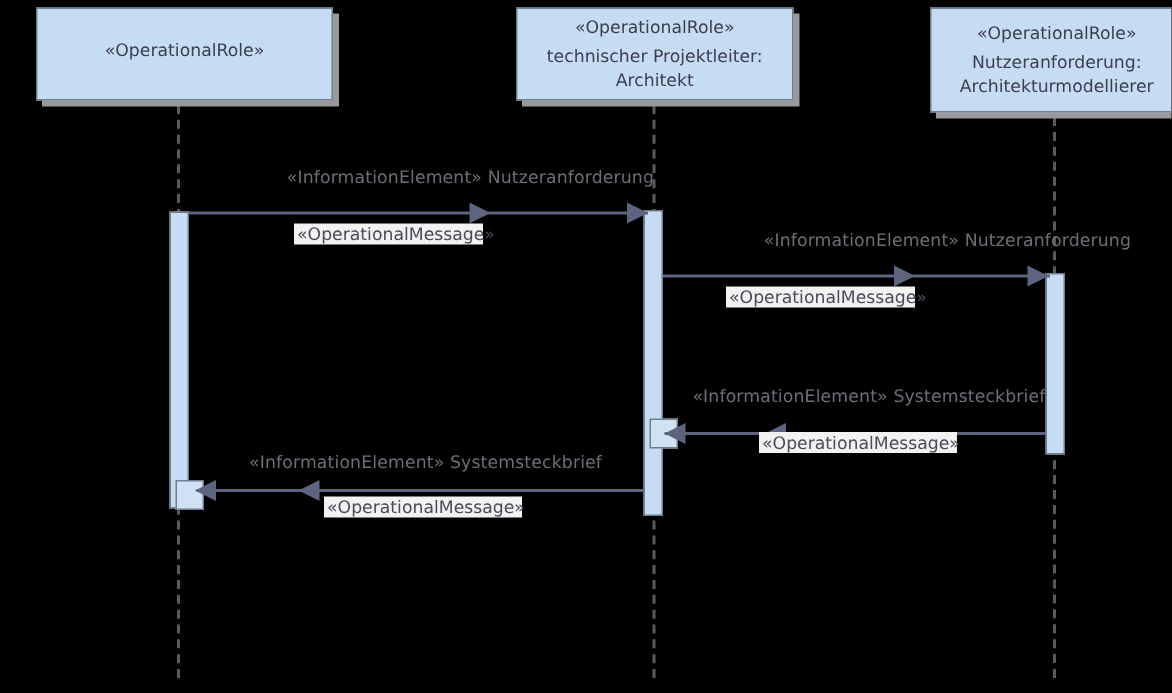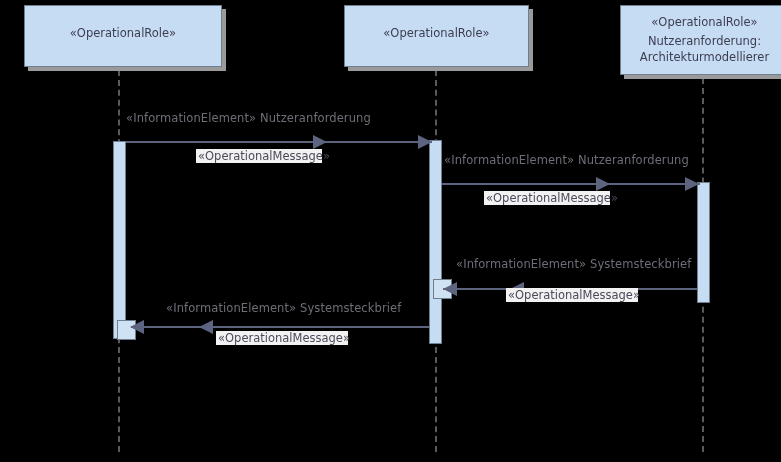--- a/index.html
+++ b/index.html
@@ -85,21 +85,21 @@
     border-bottom: 7px solid transparent;
     border-right: 14px solid #5d6480;
   }
 
   
   .label-info {
     position: absolute;
     font-size: 11.5px;
     color: #6e6e78;
     white-space: nowrap;
-    text-align: left;
+    text-align: right;
     letter-spacing: 0.1px;
   }
   .label-op {
     position: absolute;
     font-size: 11.5px;
     color: #4a4a5a;
     white-space: nowrap;
     background: #f2f2f2;
     padding: 0 2px;
     text-align: right;
@@ -113,20 +113,21 @@
   <div class="lifeline" style="left:102px; top:70px; height:382px;"></div>
   <div class="lifeline" style="left:419px; top:70px; height:382px;"></div>
   <div class="lifeline" style="left:686px; top:78px; height:374px;"></div>
 
   <div class="role-box" style="left:8px; top:5px; width:198px; height:62px;">
     <div class="role-stereotype">«OperationalRole»</div>
   </div>
 
   <div class="role-box" style="left:328px; top:5px; width:185px; height:62px;">
     <div class="role-stereotype">«OperationalRole»</div>
+    <div class="role-name">technischer Projektleiter: Architekt</div>
   </div>
 
   <div class="role-box" style="left:604px; top:5px; width:169px; height:70px;">
     <div class="role-stereotype">«OperationalRole»</div>
     <div class="role-name">Nutzeranforderung:
 Architekturmodellierer</div>
   </div>
 
   <div class="activation" style="left:97px; top:141px; width:13px; height:198px;"></div>
   <div class="activation nested" style="left:101px; top:320px; width:19px; height:20px;"></div>

